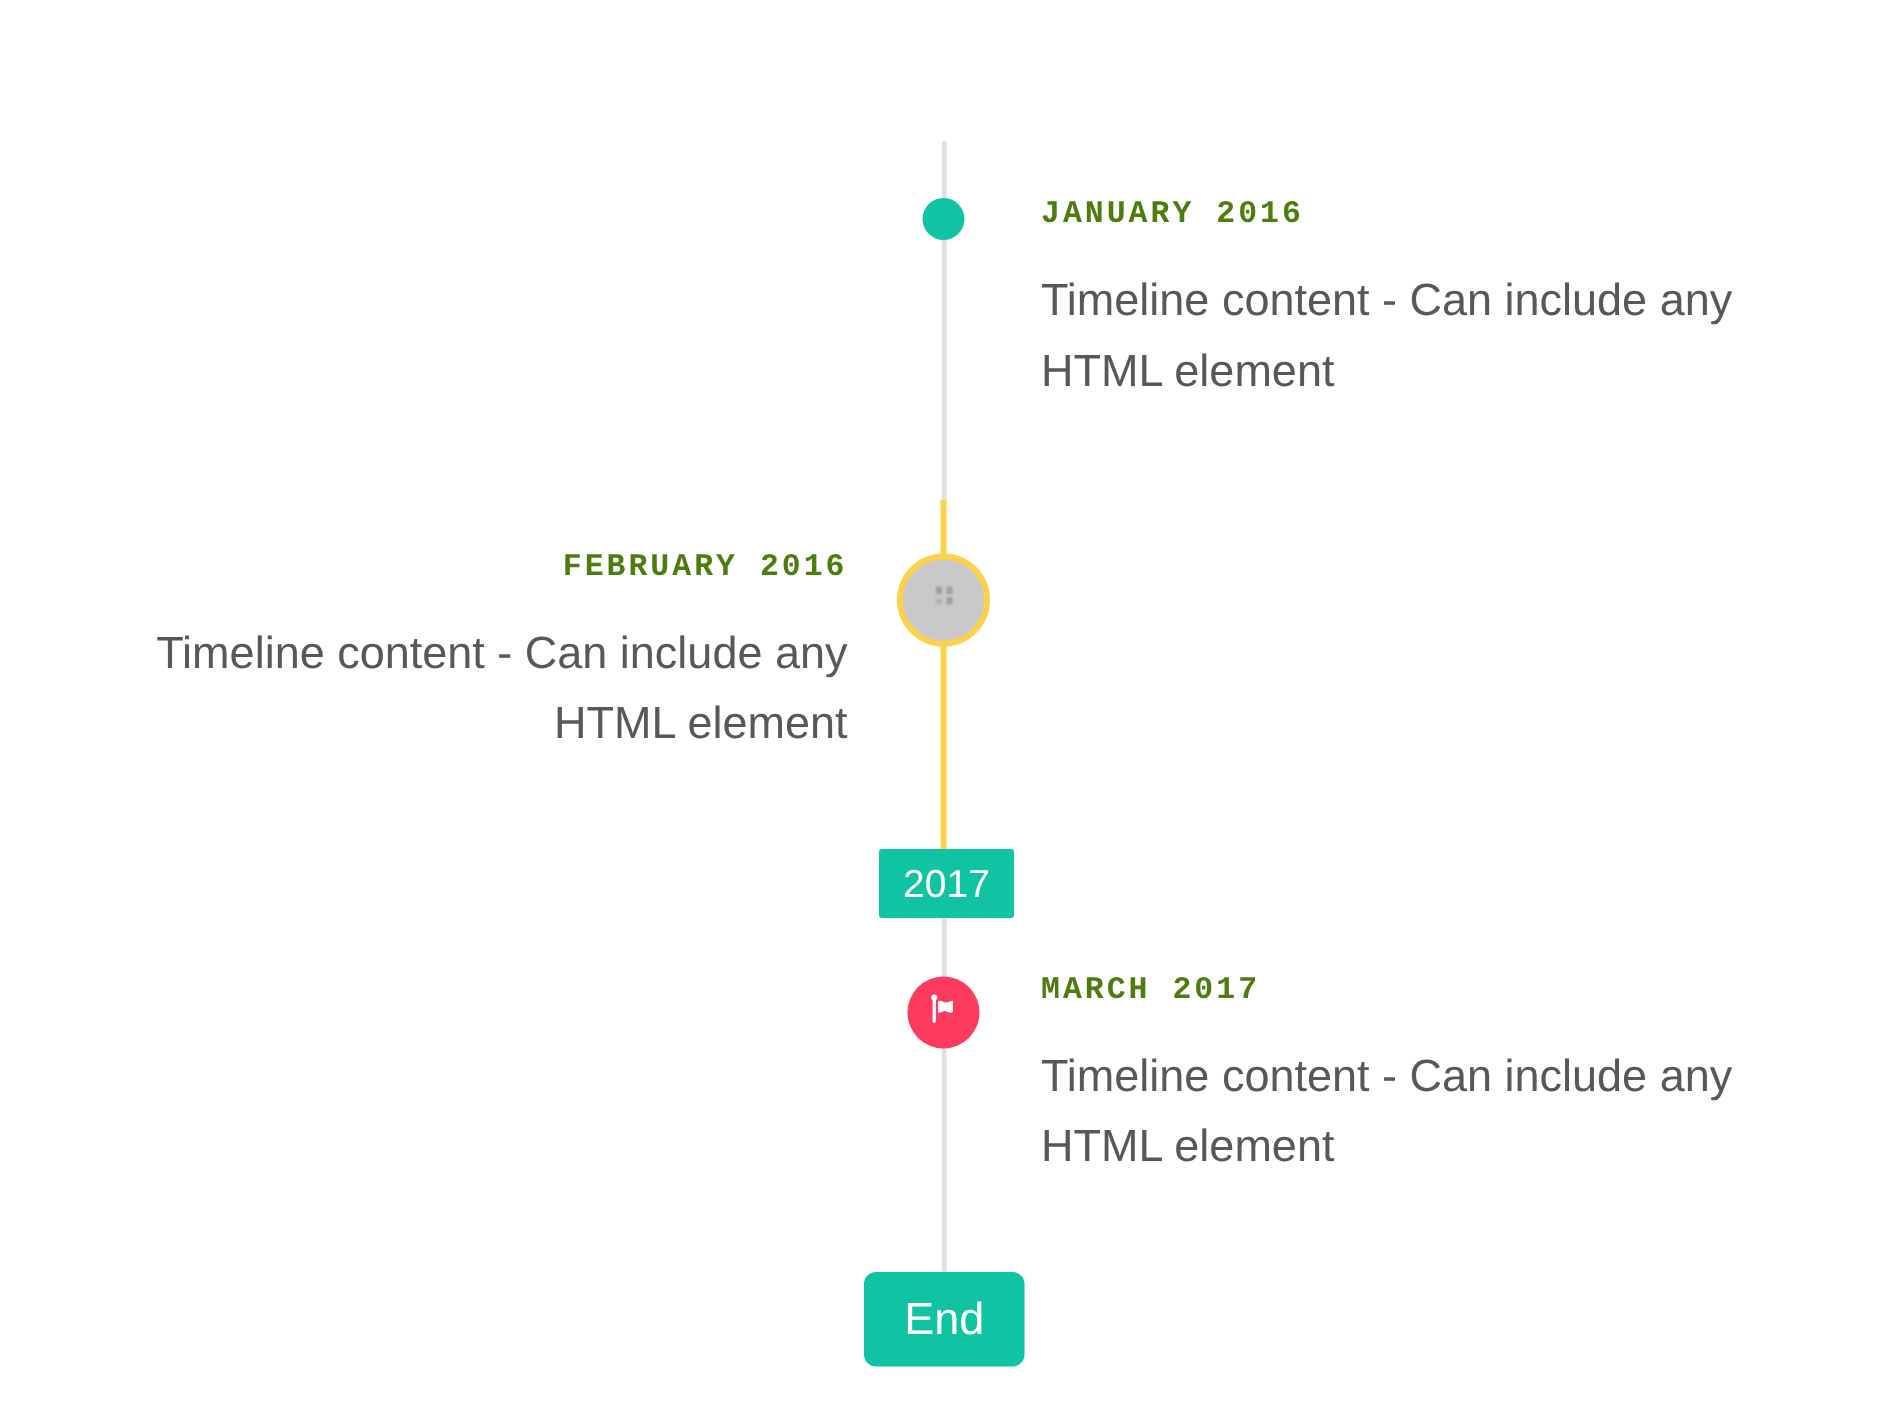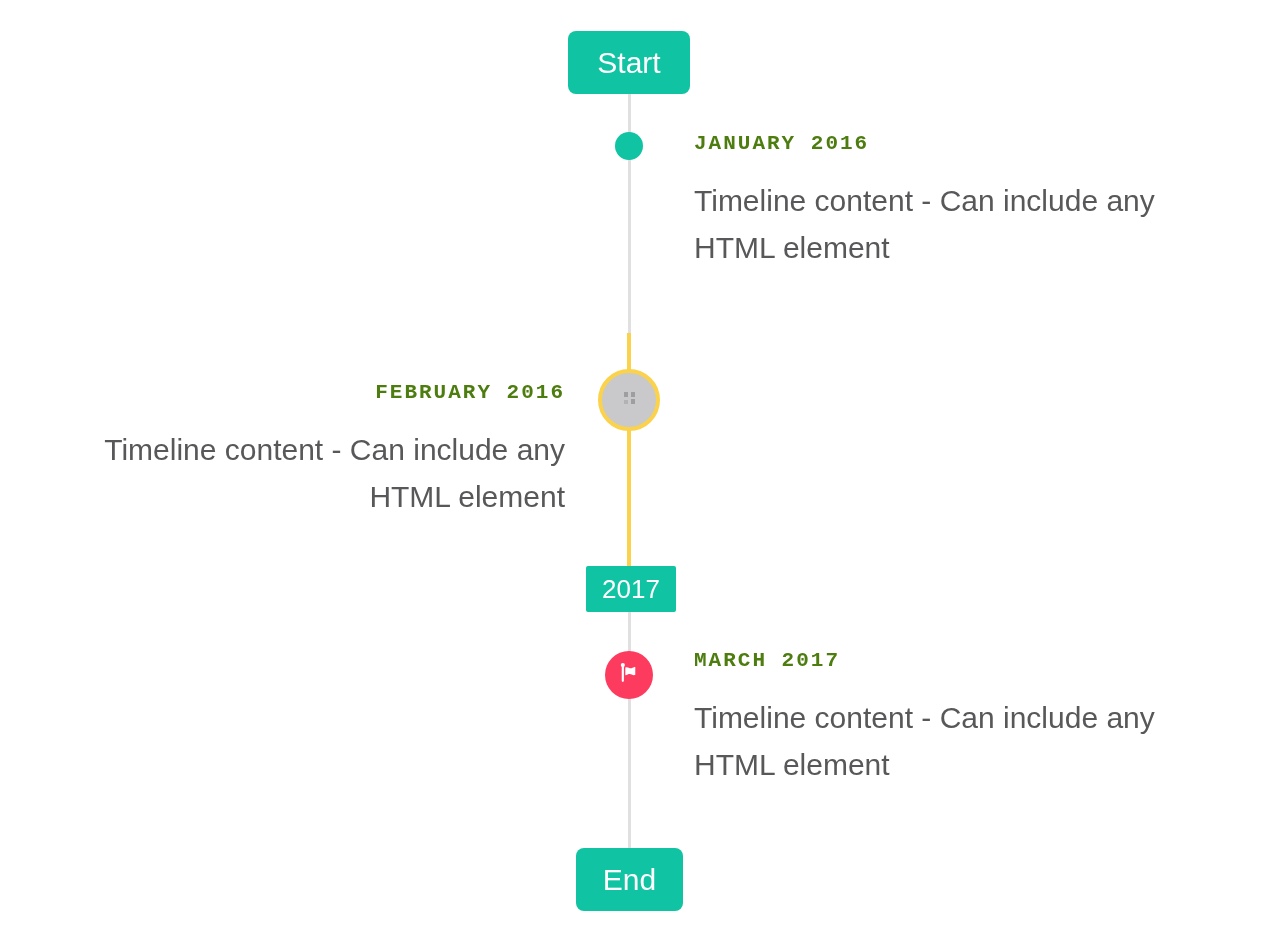--- a/index.html
+++ b/index.html
@@ -71,21 +71,21 @@
     width: 48px; height: 48px;
     background: #fc3b5f;
     display: flex; align-items: center; justify-content: center;
   }
 
   
   .entry { position: absolute; width: 540px; }
   .entry-right { left: 694px; text-align: left; }
   .entry-left  { left: 25px;  text-align: right; }
   #entry-1 { top: 131px; }
-  #entry-2 { top: 380px; }
+  #entry-2 { top: 366px; }
   #entry-3 { top: 648px; }
   .entry-title {
     font-size: 21px;
     font-weight: bold;
     letter-spacing: 2px;
     color: #4d7c0f;
     line-height: 26px;
     font-family: Liberation Mono, monospace;
   }
   .entry-content {
@@ -97,21 +97,20 @@
 </style>
 </head>
 <body>
 
 <div class="canvas">
 
   <div class="seg seg-gray" id="seg1"></div>
   <div class="seg seg-yellow" id="seg2"></div>
   <div class="seg seg-gray" id="seg3"></div>
 
-  <button class="pill" id="start-btn">Start</button>
 
   <div class="marker" id="dot-marker"></div>
   <div class="entry entry-right" id="entry-1">
     <div class="entry-title">JANUARY 2016</div>
     <div class="entry-content">Timeline content - Can include any HTML element</div>
   </div>
 
   <div class="marker" id="image-marker">
     <span>
       <svg width="17" height="17" viewBox="0 0 17 17">

